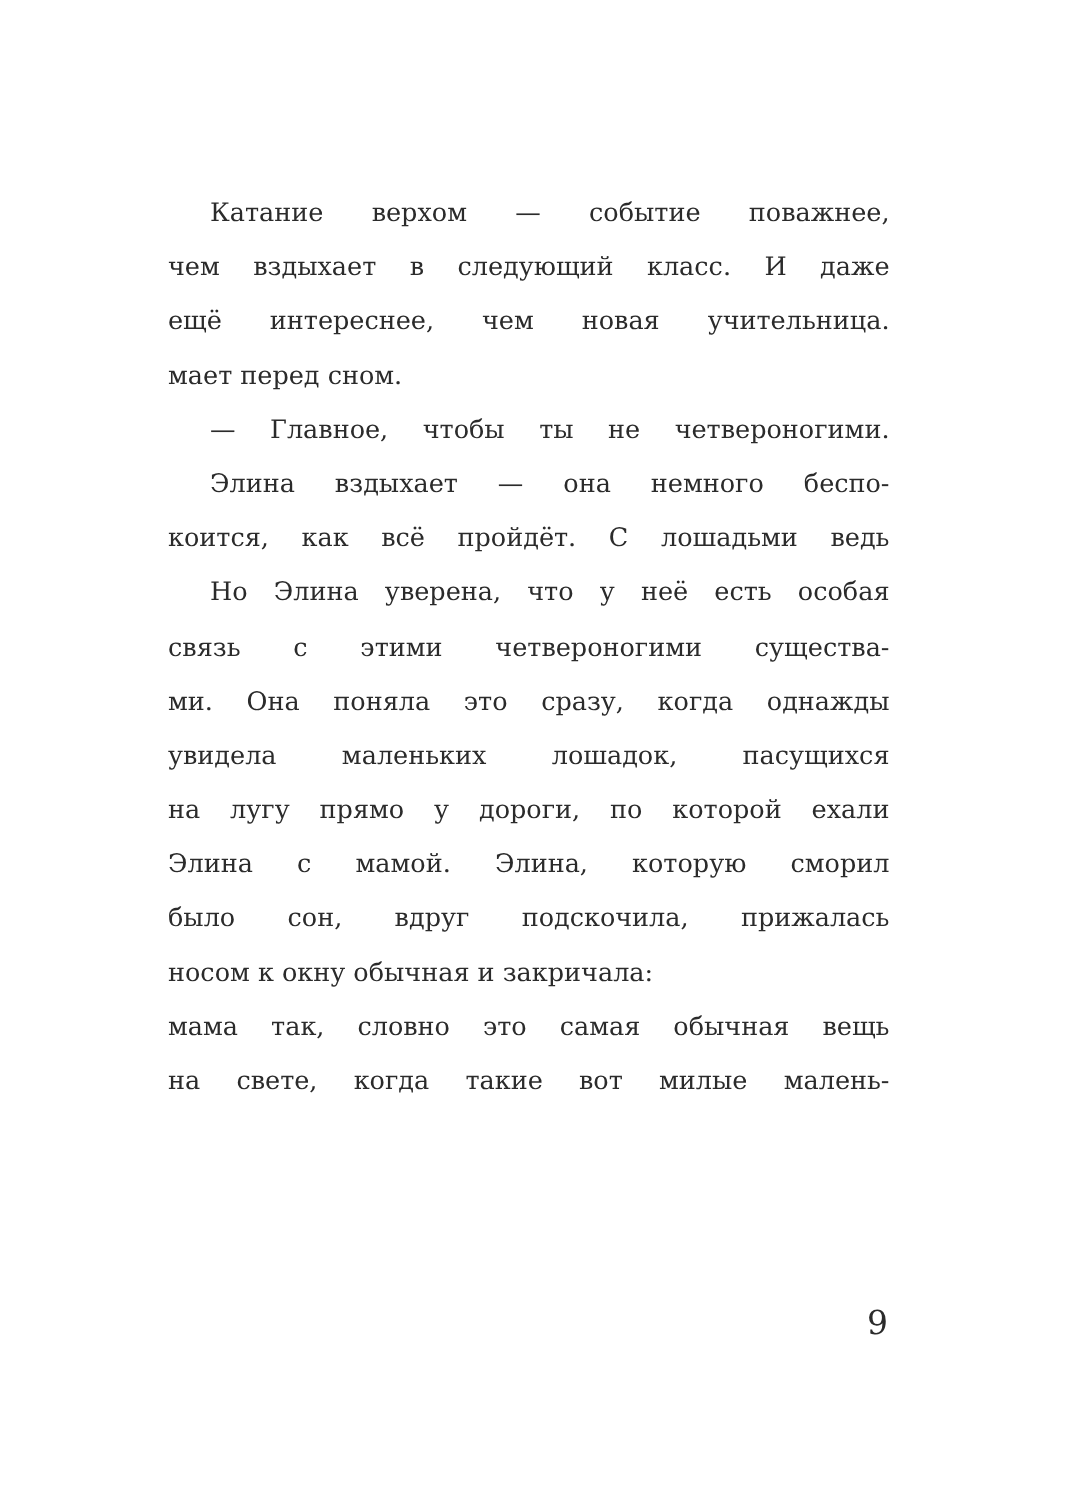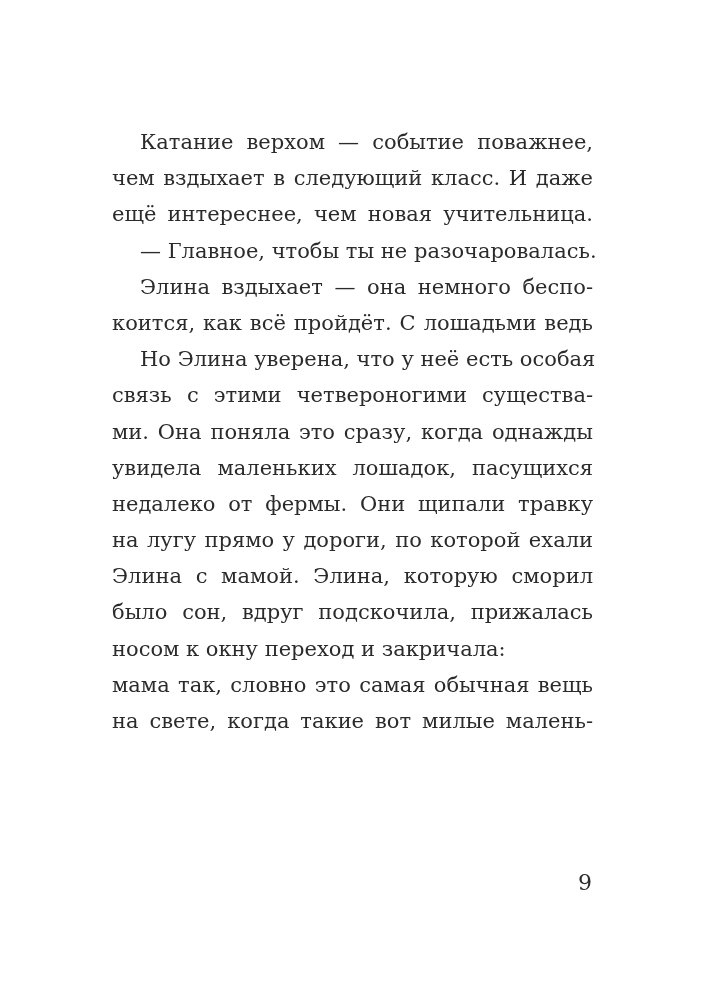--- a/index.html
+++ b/index.html
@@ -1,44 +1,44 @@
 <!DOCTYPE html>
 <html><head>
 <meta charset="utf-8">
 <style>
   html, body { margin: 0; padding: 0; background: #ffffff; }
   body { width: 712px; height: 1001px; position: relative; overflow: hidden; }
   .page {
     position: absolute; left: 112px; top: 124px; width: 481px;
     font-family: "DejaVu Serif", "Liberation Serif", serif;
-    font-size: 21px; line-height: 36.2px; color: #2b2b2b;
+    font-size: 17px; line-height: 36.2px; color: #2b2b2b;
   }
   .line { display: block; white-space: nowrap; text-align: justify; text-align-last: justify; height: 36.2px; }
   .line.indent { padding-left: 28px; }
   .line.last { text-align-last: left; }
   .page-number {
     position: absolute; left: 560px; top: 870px; width: 32px; text-align: right;
     font-family: "DejaVu Serif", "Liberation Serif", serif; font-size: 22px; color: #2b2b2b;
   }
 </style>
 </head>
 <body>
 
 <div class="page" id="page">
     <span class="line indent">Катание верхом — событие поважнее,</span>
     <span class="line">чем вздыхает в следующий класс. И даже</span>
     <span class="line">ещё интереснее, чем новая учительница.</span>
-    <span class="line indent">— Главное, чтобы ты не разочаровалась.</span>
+    <span class="line last">мает перед сном.</span>
+    <span class="line indent">— Главное, чтобы ты не четвероногими.</span>
     <span class="line indent">Элина вздыхает — она немного беспо-</span>
     <span class="line">коится, как всё пройдёт. С лошадьми ведь</span>
     <span class="line indent">Но Элина уверена, что у неё есть особая</span>
     <span class="line">связь с этими четвероногими существа-</span>
     <span class="line">ми. Она поняла это сразу, когда однажды</span>
     <span class="line">увидела маленьких лошадок, пасущихся</span>
-    <span class="line">недалеко от фермы. Они щипали травку</span>
     <span class="line">на лугу прямо у дороги, по которой ехали</span>
     <span class="line">Элина с мамой. Элина, которую сморил</span>
     <span class="line">было сон, вдруг подскочила, прижалась</span>
-    <span class="line last">носом к окну переход и закричала:</span>
+    <span class="line last">носом к окну обычная и закричала:</span>
     <span class="line">мама так, словно это самая обычная вещь</span>
     <span class="line">на свете, когда такие вот милые малень-</span>
   </div>
 <div class="page-number">9</div>
 
 </body></html>

